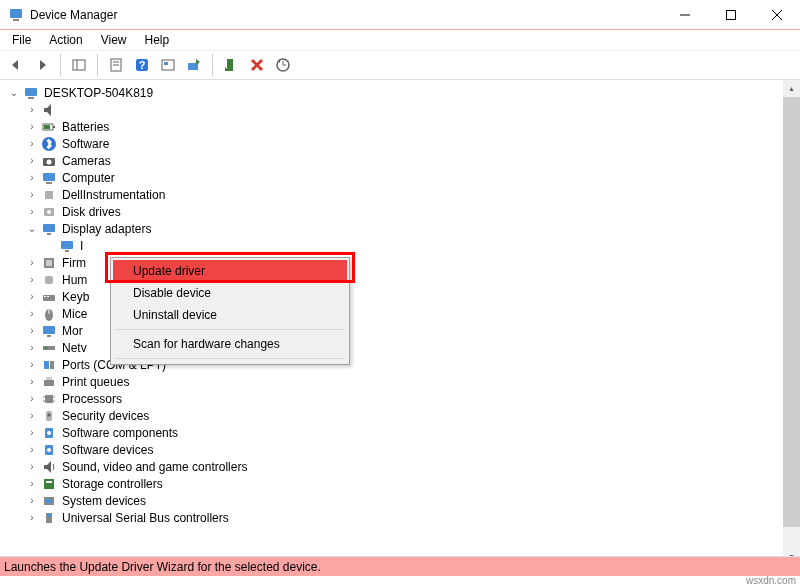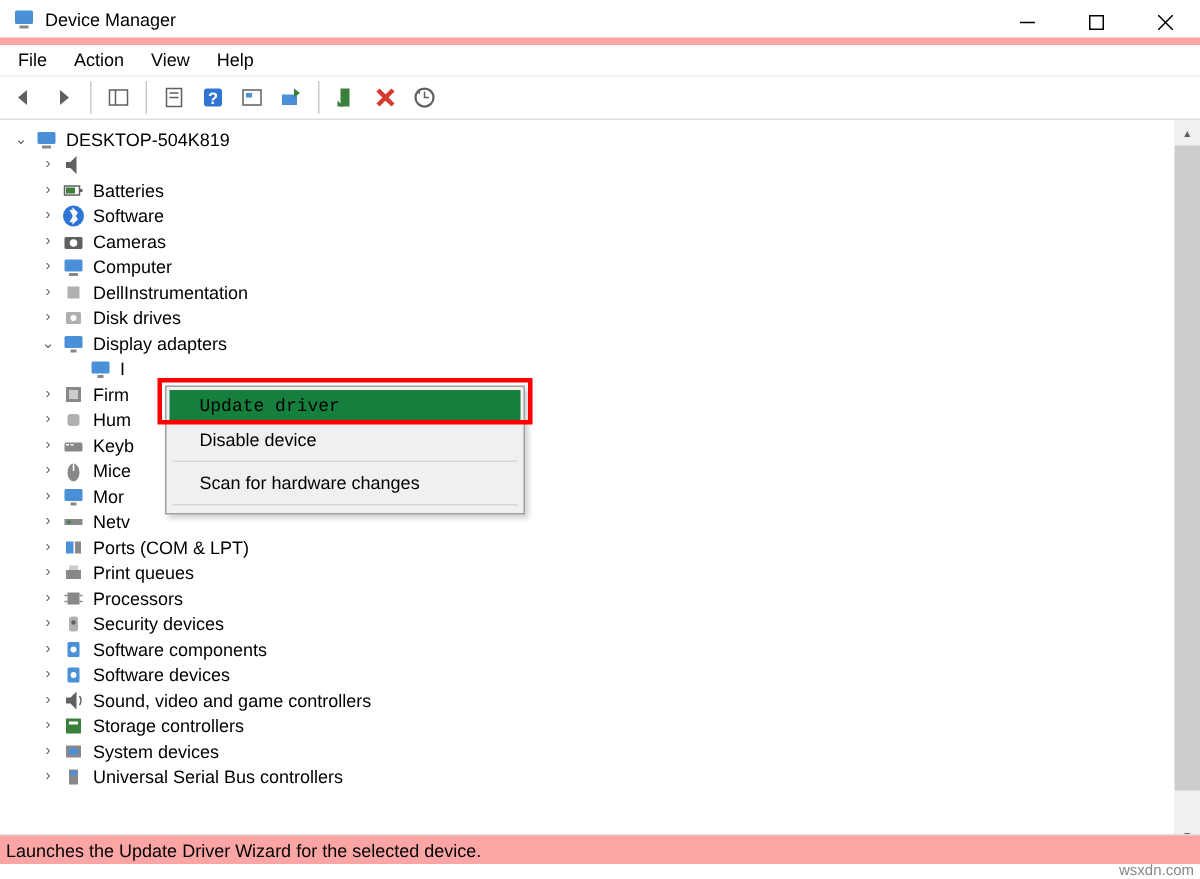--- a/index.html
+++ b/index.html
@@ -1,18 +1,18 @@
 <!DOCTYPE html>
 <html><head>
   <meta charset="utf-8">
   <style>
     * { box-sizing: border-box; font-family: "Segoe UI", Tahoma, sans-serif; }
     body { margin: 0; width: 800px; height: 586px; background: #fff; overflow: hidden; font-size: 12px; position: relative; }
     
-    .titlebar { height: 30px; display: flex; align-items: center; padding: 0 0 0 8px; border-bottom: 5px solid #fca5a5; }
+    .titlebar { height: 30px; display: flex; align-items: center; padding: 0 0 0 8px; border-bottom: 1px solid #fca5a5; }
     .titlebar-icon { width: 16px; height: 16px; margin-right: 6px; }
     .titlebar-text { flex: 1; font-size: 12px; }
     .win-controls { display: flex; height: 100%; }
     .win-btn { width: 46px; height: 30px; display: flex; align-items: center; justify-content: center; cursor: pointer; }
     
     .menubar { height: 20px; display: flex; align-items: center; padding: 0 4px; gap: 2px; text-align: center; }
     .menu-item { padding: 2px 8px; cursor: pointer; font-size: 12px; }
     
     .toolbar { height: 30px; display: flex; align-items: center; padding: 0 4px; gap: 2px; border-bottom: 1px solid #ddd; border-top: 1px solid #f0f0f0; }
     .tool-btn { width: 24px; height: 24px; display: flex; align-items: center; justify-content: center; cursor: pointer; border: 1px solid transparent; }
@@ -23,21 +23,21 @@
     .tree-node { display: flex; align-items: center; height: 17px; white-space: nowrap; }
     .expander { width: 16px; height: 16px; display: flex; align-items: center; justify-content: center; cursor: pointer; color: #666; font-size: 10px; }
     .node-icon { width: 18px; height: 16px; display: flex; align-items: center; justify-content: center; margin-right: 2px; }
     .node-label { font-size: 12px; padding: 0 2px; }
     .level-0 { padding-left: 4px; }
     .level-1 { padding-left: 22px; }
     .level-2 { padding-left: 40px; }
     
     .context-menu { position: absolute; left: 110px; top: 257px; width: 240px; background: #f0f0f0; border: 1px solid #a0a0a0; box-shadow: 2px 2px 4px rgba(0,0,0,0.2); padding: 2px; }
     .ctx-item { height: 22px; display: flex; align-items: center; padding: 0 20px; font-size: 12px; cursor: pointer; }
-    .ctx-highlighted { background: #15803d; font-family: Liberation Mono, monospace; }
+    .ctx-highlighted { background: #ef4444; }
     .ctx-sep { height: 1px; background: #d7d7d7; margin: 3px 2px; }
     .ctx-bold { font-weight: bold; }
     .red-box { position: absolute; border: 3px solid red; left: 105px; top: 252px; width: 250px; height: 31px; pointer-events: none; z-index: 10; }
     
     .statusbar { position: absolute; bottom: 10px; left: 0; right: 0; height: 20px; display: flex; align-items: center; padding: 0 4px; background: #fca5a5; font-size: 12px; border-top: 1px solid #ddd; }
     .watermark { position: absolute; bottom: 0; right: 4px; font-size: 10px; color: #888; }
     .scrollbar-track { position: absolute; right: 0; top: 80px; width: 17px; height: 485px; background: #f0f0f0; }
     .scrollbar-thumb { position: absolute; right: 0; width: 17px; background: #cdcdcd; }
     .scrollbar-arrow { width: 17px; height: 17px; display: flex; align-items: center; justify-content: center; font-size: 8px; color: #606060; }
   </style>
@@ -410,20 +410,21 @@
           <span class="node-label">Universal Serial Bus controllers</span>
         </div>
       </div>
   </div>
 </div>
 
 <div class="context-menu">
   <div id="ctx-items">
       <div class="ctx-item ctx-highlighted">Update driver</div>
       <div class="ctx-item">Disable device</div>
+      <div class="ctx-item">Uninstall device</div>
       <div class="ctx-sep"></div>
       <div class="ctx-item">Scan for hardware changes</div>
       <div class="ctx-sep"></div>
     </div>
 </div>
 <div class="red-box"></div>
 
 <div class="scrollbar-track">
   <div class="scrollbar-arrow">▴</div>
   <div class="scrollbar-thumb" style="top:17px;height:430px;"></div>

